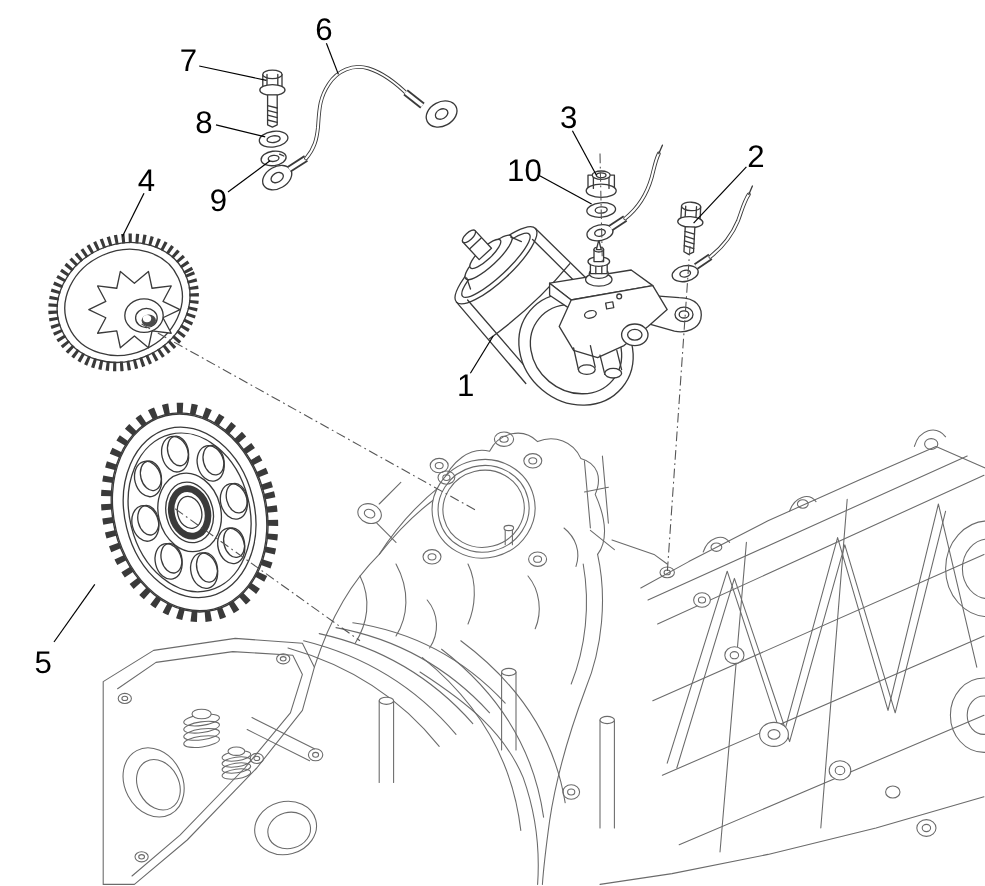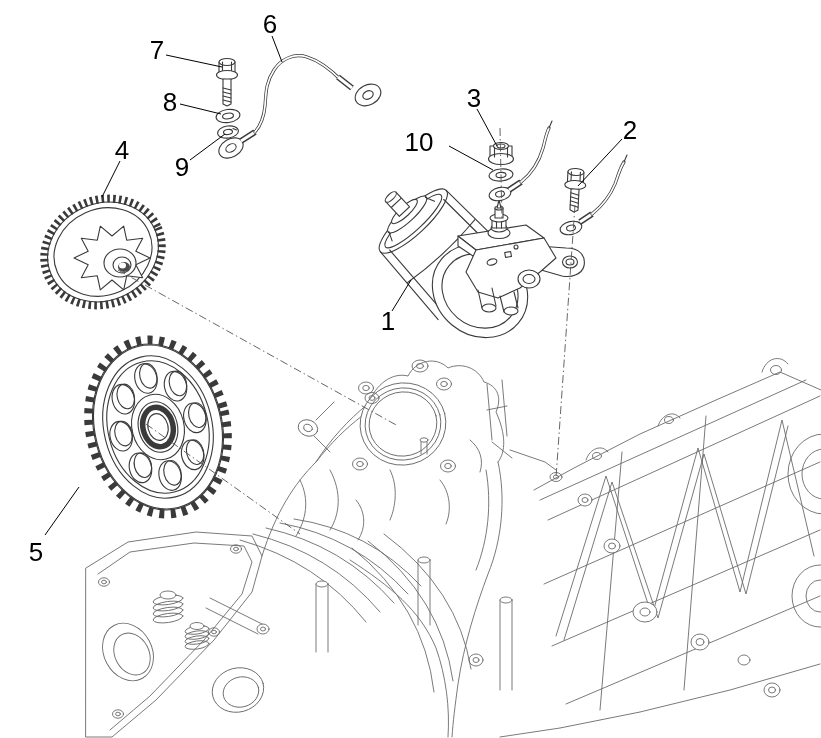--- a/index.html
+++ b/index.html
@@ -341,15 +341,15 @@
 
 <div class="callout" style="left:388px;top:321px;">1</div>
 <div class="callout" style="left:630px;top:130px;">2</div>
 <div class="callout" style="left:474px;top:98px;">3</div>
 <div class="callout" style="left:122px;top:150px;">4</div>
 <div class="callout" style="left:36px;top:552px;">5</div>
 <div class="callout" style="left:270px;top:24px;">6</div>
 <div class="callout" style="left:157px;top:50px;">7</div>
 <div class="callout" style="left:170px;top:102px;">8</div>
 <div class="callout" style="left:182px;top:167px;">9</div>
-<div class="callout" style="left:419px;top:142px;text-align:right;">10</div>
+<div class="callout" style="left:437px;top:142px;text-align:right;">10</div>
 
 </div>
 
 </body></html>

